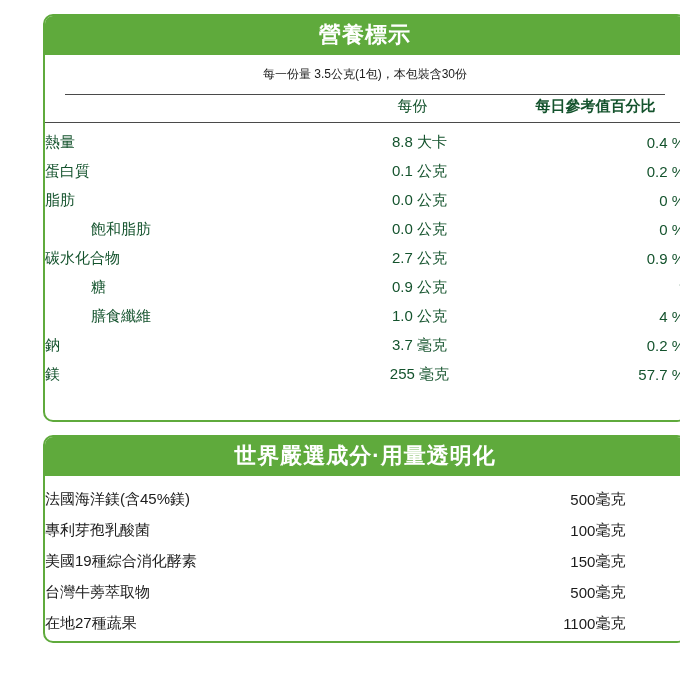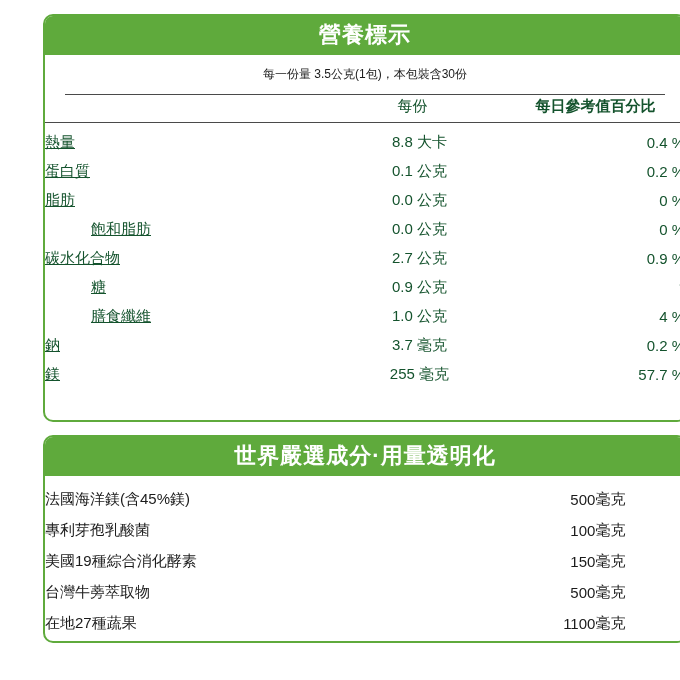--- a/index.html
+++ b/index.html
@@ -62,21 +62,21 @@
     border-bottom: 1.5px solid #4a4a4a;
   }
   .nut-table thead th.h-blank { border-bottom: 1.5px solid #4a4a4a; }
   .nut-table thead th.h-amount { text-align: center; padding-right: 14px; }
   .nut-table thead th.h-dv { text-align: center; font-weight: bold; }
   .nut-table tbody tr:first-child td { padding-top: 10px; }
   .nut-table td {
     padding: 5px 0;
     vertical-align: middle;
   }
-  .nut-name { padding-left: 34px; text-decoration: underline; }
+  .nut-name { padding-left: 34px; }
   .nut-name.indent { padding-left: 46px; }
   .nut-amount { text-align: center; padding-right: 14px; }
   .nut-dv { text-align: right; }
 
   .thin-rule {
     height: 1px;
     background: #4a4a4a;
     margin: 0 20px;
   }
 

